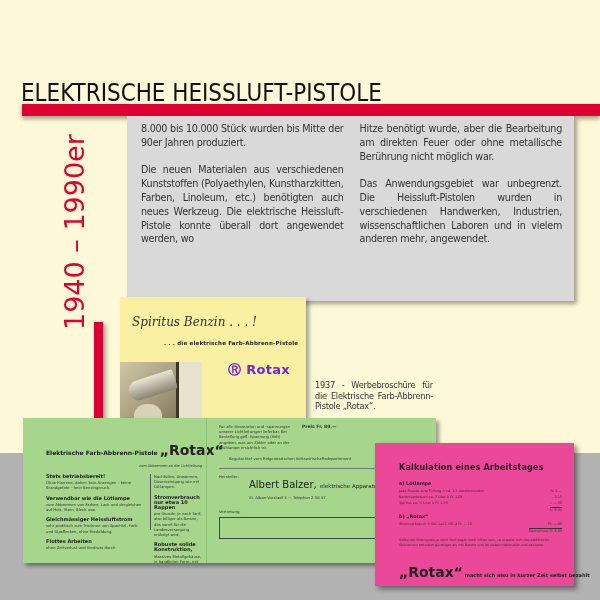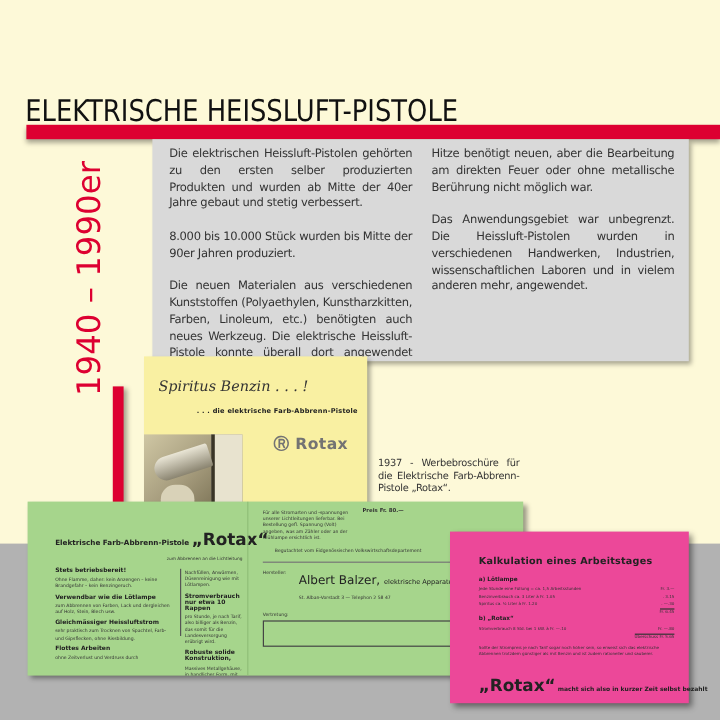--- a/index.html
+++ b/index.html
@@ -9,21 +9,21 @@
   .title { position:absolute; left:21px; top:78px; font-family:"DejaVu Sans", sans-serif; font-size:25px; letter-spacing:0px; color:#111; font-weight:normal; transform:scaleX(0.86); transform-origin:left top; white-space:nowrap; }
   .red-bar { position:absolute; left:22px; top:104px; width:578px; height:12px; background:#dd0031; box-shadow:0 3px 4px rgba(0,0,0,0.35); }
   .text-box { position:absolute; left:127px; top:116px; width:447px; height:185px; background:#d9d9d9; box-shadow:3px 3px 4px rgba(0,0,0,0.35); padding:6px 12px 0 14px; display:flex; gap:16px; }
   .col { width:205px; font-family:"DejaVu Sans", sans-serif; font-size:9.6px; line-height:13.8px; color:#333; text-align:justify; letter-spacing:-0.25px; }
   .col p { margin-bottom:13.8px; }
   .years { position:absolute; left:59px; top:330px; transform:rotate(-90deg); transform-origin:left top; color:#dd0031; font-size:27px; white-space:nowrap; font-family:"DejaVu Sans", sans-serif; letter-spacing:0px; }
   .red-vert { position:absolute; left:94px; top:322px; width:9px; height:130px; background:#dd0031; box-shadow:3px 2px 4px rgba(0,0,0,0.35); }
   .brochure { position:absolute; left:120px; top:297px; width:186px; height:153px; background:#f9f0a2; box-shadow:3px 3px 4px rgba(0,0,0,0.35); overflow:hidden; }
   .brochure .script { position:absolute; left:12px; top:18px; font-family:"DejaVu Serif", serif; font-style:italic; font-size:12px; color:#333; }
   .brochure .sub { position:absolute; left:44px; top:43px; font-size:5.5px; font-weight:bold; color:#222; letter-spacing:0.2px; }
-  .brochure .logo { position:absolute; left:108px; top:64px; font-size:13px; font-weight:bold; color:#737373; letter-spacing:0.3px; }
+  .brochure .logo { position:absolute; left:108px; top:64px; font-size:13px; font-weight:bold; color:#6d28d9; letter-spacing:0.3px; }
   .brochure .photo { position:absolute; left:0; top:65px; width:82px; height:88px; background:linear-gradient(135deg,#cfc7a4 0%,#a79d7e 40%,#7f7659 70%,#5c543e 100%); }
   .photo .gun { position:absolute; left:8px; top:14px; width:48px; height:20px; background:linear-gradient(180deg,#eae6d6,#8a8470); border-radius:10px 2px 2px 10px; transform:rotate(-18deg); }
   .photo .frame { position:absolute; left:56px; top:0; width:26px; height:88px; background:#e8e3cf; border-left:3px solid #3a3527; }
   .photo .hand { position:absolute; left:14px; top:42px; width:28px; height:40px; background:#d9d2b8; border-radius:12px 12px 4px 4px; }
   .caption { position:absolute; left:315px; top:380px; width:118px; font-size:8.2px; line-height:10.5px; color:#333; text-align:justify; letter-spacing:-0.2px; }
   .green { position:absolute; left:23px; top:418px; width:413px; height:145px; background:#a6d58c; box-shadow:3px 3px 4px rgba(0,0,0,0.4); overflow:hidden; }
   .green .h1 { position:absolute; left:23px; top:24px; font-size:6px; font-weight:bold; color:#222; white-space:nowrap; }
   .green .h1 b { font-size:14px; }
   .green .h1-sub { position:absolute; left:116px; top:46px; font-size:3.6px; color:#333; }
   .gcol { position:absolute; font-size:3.8px; line-height:5.2px; color:#333; }
@@ -56,26 +56,25 @@
 <div class="grey-band"></div>
 
 <h1 class="title">ELEKTRISCHE HEISSLUFT-PISTOLE</h1>
 <div class="red-bar"></div>
 
 <div class="years">1940 – 1990er</div>
 <div class="red-vert"></div>
 
 <div class="text-box">
   <div class="col">
-    <p>Die elektrischen Heissluft-Pistolen gehörten zu den ersten selber produzierten Produkten und wurden ab Mitte der 40er Jahre gebaut und stetig verbessert.</p>
     <p>8.000 bis 10.000 Stück wurden bis Mitte der 90er Jahren produziert.</p>
     <p>Die neuen Materialen aus verschiedenen Kunststoffen (Polyaethylen, Kunstharzkitten, Farben, Linoleum, etc.) benötigten auch neues Werkzeug. Die elektrische Heissluft-Pistole konnte überall dort angewendet werden, wo</p>
   </div>
   <div class="col">
-    <p>Hitze benötigt neuen, aber die Bearbeitung am direkten Feuer oder ohne metallische Berührung nicht möglich war.</p>
+    <p>Hitze benötigt wurde, aber die Bearbeitung am direkten Feuer oder ohne metallische Berührung nicht möglich war.</p>
     <p>Das Anwendungsgebiet war unbegrenzt. Die Heissluft-Pistolen wurden in verschiedenen Handwerken, Industrien, wissenschaftlichen Laboren und in vielem anderen mehr, angewendet.</p>
   </div>
 </div>
 
 <div class="brochure">
   <div class="script">Spiritus Benzin . . . !</div>
   <div class="sub">. . . die elektrische Farb-Abbrenn-Pistole</div>
   <div class="logo"><span>Ⓡ </span><span>Rotax</span></div>
   <div class="photo">
     <div class="frame"></div>

